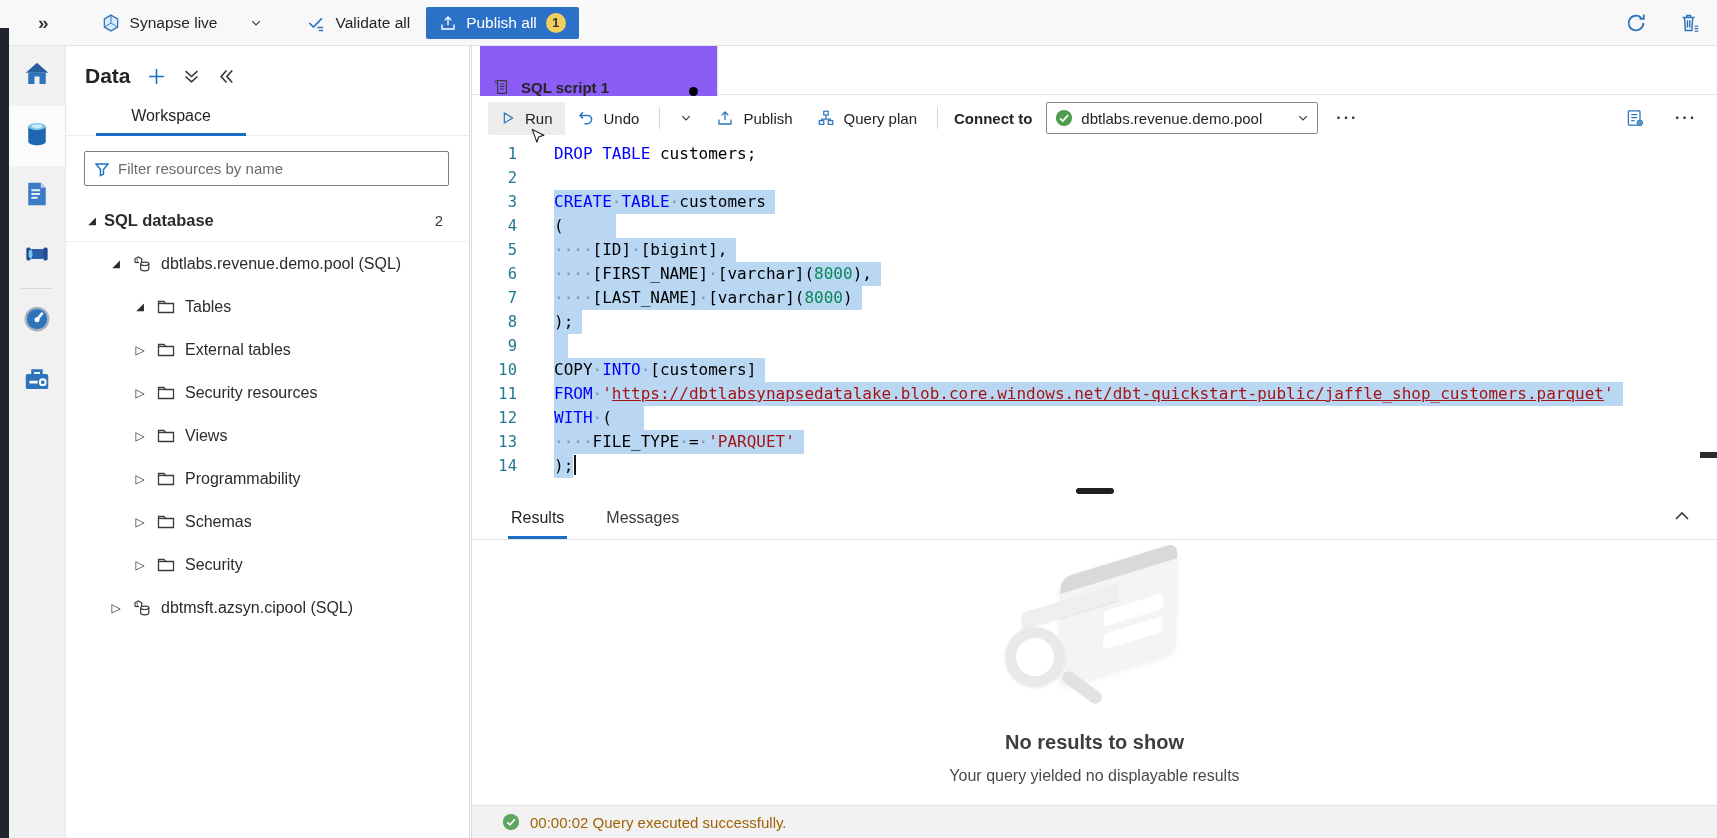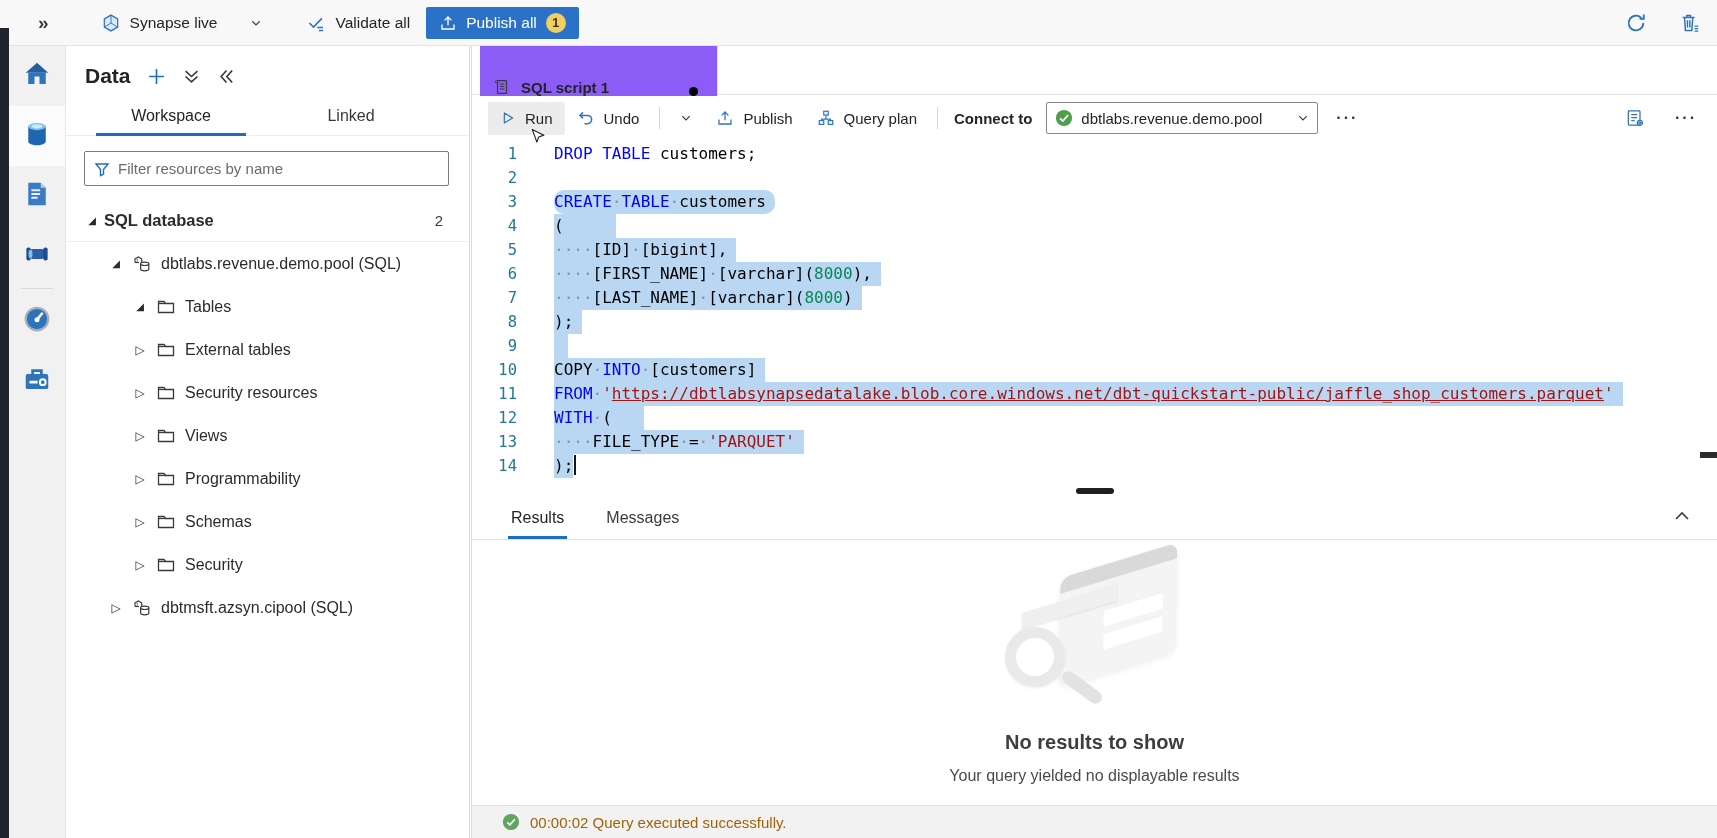--- a/index.html
+++ b/index.html
@@ -248,21 +248,20 @@
         </span>
       <span class="dph-ic">
           <svg viewBox="0 0 16 16" fill="none" stroke="#3b3a39" stroke-width="1.4">
             <path d="M8 3 3.5 8 8 13"></path>
             <path d="M12.8 3 8.3 8l4.5 5"></path>
           </svg>
         </span>
     </div>
     <div class="dp-tabs">
       <div class="dp-tab active">Workspace</div>
-      <div class="dp-tab">Linked</div>
     </div>
     <div class="dp-filter">
       <span class="icon16">
           <svg viewBox="0 0 16 16" fill="none" stroke="#1a6fc4" stroke-width="1.4">
             <path d="M2 3h12L9.5 8.5V13l-3 1.6V8.5z"></path>
           </svg>
         </span>
       <input placeholder="Filter resources by name" style="">
     </div>
     <div class="dp-tree" id="tree">
@@ -471,21 +470,21 @@
           <div class="cl">
             <span class="ln">1</span>
             <span class="lc"><span class="lci"><span class="kw">DROP</span><span class="pl"> </span><span class="kw">TABLE</span><span class="pl"> </span><span class="id">customers;</span></span></span>
           </div>
           <div class="cl">
             <span class="ln">2</span>
             <span class="lc"><span class="lci"></span></span>
           </div>
           <div class="cl sel">
             <span class="ln">3</span>
-            <span class="lc"><span class="lci" style="padding-right: 9px; border-radius: 10px;"><span class="kw">CREATE</span><span class="ws">·</span><span class="kw">TABLE</span><span class="ws">·</span><span class="id">customers</span></span></span>
+            <span class="lc"><span class="lci" style="padding-right: 9px;"><span class="kw">CREATE</span><span class="ws">·</span><span class="kw">TABLE</span><span class="ws">·</span><span class="id">customers</span></span></span>
           </div>
           <div class="cl sel">
             <span class="ln">4</span>
             <span class="lc"><span class="lci" style="padding-right: 52px;"><span class="id">(</span></span></span>
           </div>
           <div class="cl sel">
             <span class="ln">5</span>
             <span class="lc"><span class="lci" style="padding-right: 9px;"><span class="ws">····</span><span class="id">[ID]</span><span class="ws">·</span><span class="id">[bigint],</span></span></span>
           </div>
           <div class="cl sel">

